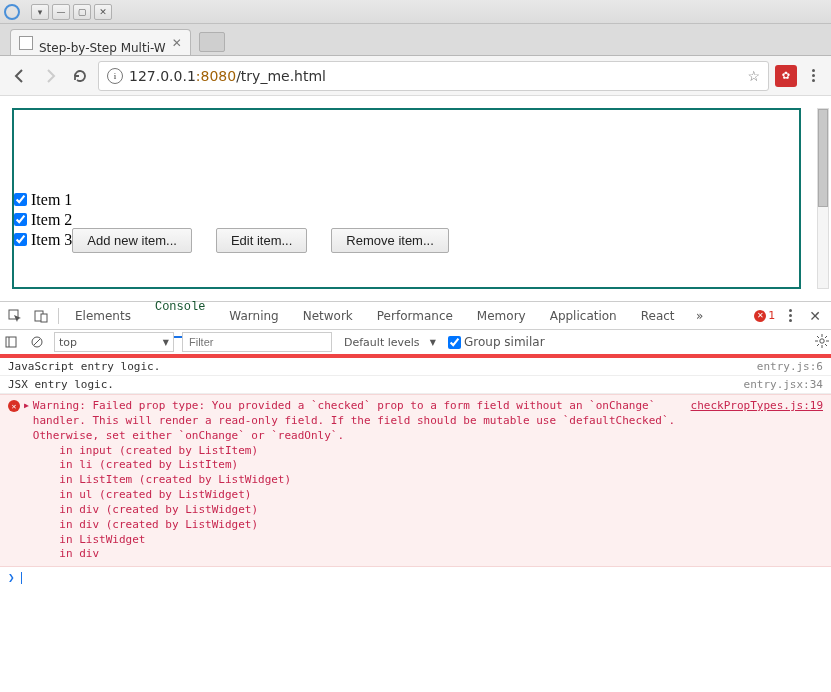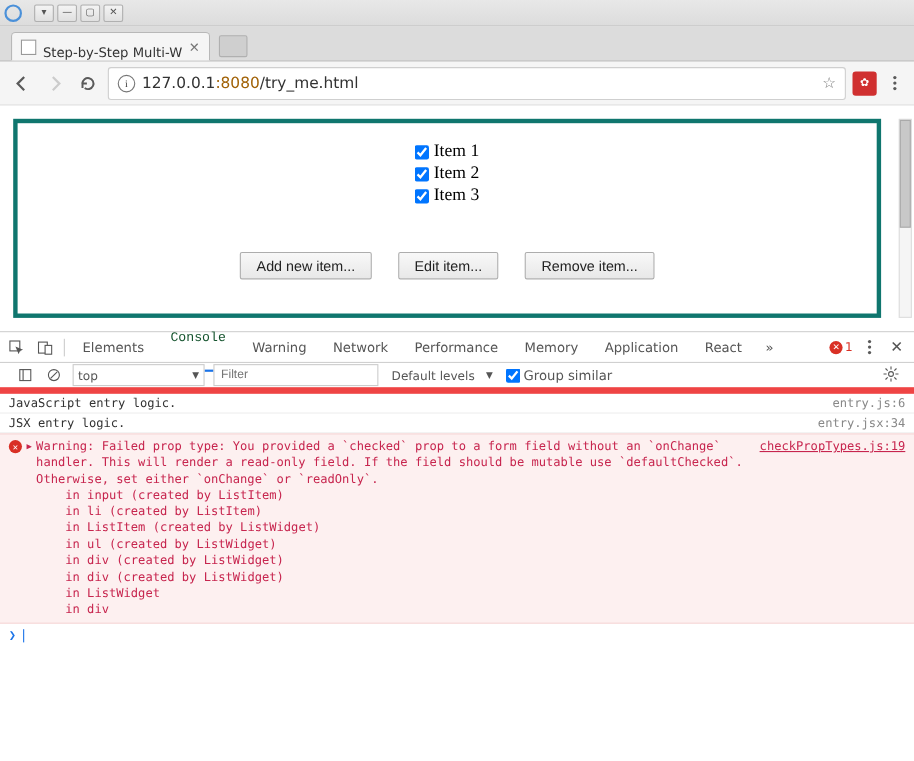--- a/index.html
+++ b/index.html
@@ -28,39 +28,39 @@
 .omnibox .host-dim { color: #a16207; }
 .omnibox .star { margin-left: auto; color: #777; cursor: pointer; }
 .ext-icon { width: 22px; height: 22px; background: #d03030; border-radius: 3px; display:flex; align-items:center; justify-content:center; color:#fff; font-size:10px; font-weight:bold; cursor:pointer; }
 .menu-dots { width: 20px; display: flex; flex-direction: column; align-items: center; gap: 2px; cursor: pointer; }
 .menu-dots span { width: 3px; height: 3px; background: #5a5a5a; border-radius: 50%; }
 
 
 .page { flex: 0 0 205px; background: #fff; position: relative; padding: 12px 30px 12px 12px; }
 .page-scroll { position: absolute; right: 2px; top: 12px; bottom: 12px; width: 12px; background: #f5f5f5; border: 1px solid #ddd; }
 .page-scroll .thumb { position:absolute; top:0; left:0; right:0; height:55%; background:#c8c8c8; border:1px solid #aaa; }
-.widget-box { border: 4px solid #0f766e; height: 100%; display: flex; flex-direction: column; align-items: center; justify-content: flex-start; padding-top: 17px; }
+.widget-box { border: 2px solid #0f766e; height: 100%; display: flex; align-items: center; justify-content: flex-start; padding-top: 44px; }
 .items { list-style: none; }
 .items li { display: flex; align-items: center; font-family: "Liberation Serif", serif; font-size: 16px; color: #000; margin-bottom: 2px; }
 .items input[type=checkbox] { margin-right: 4px; width: 13px; height: 13px; }
 .btn-row { display: flex; gap: 24px; margin-top: 40px; }
 .btn-row button { padding: 4px 14px; font-size: 13px; background: linear-gradient(#f8f8f8,#e8e8e8); border: 1px solid #adadad; border-radius: 2px; cursor: pointer; color: #222; }
 
 
 .devtools { flex: 1; background: #fff; border-top: 1px solid #ccc; display: flex; flex-direction: column; min-height: 0; }
 .dt-tabs { height: 28px; display: flex; align-items: center; border-bottom: 1px solid #d0d0d0; padding: 0 6px; gap: 8px; font-size: 12px; color: #555; }
 .dt-iconbtn { width: 18px; height: 18px; display: flex; align-items: center; justify-content: center; border: 1px solid transparent; cursor: pointer; }
 .dt-tab { padding: 6px 8px; cursor: pointer; }
 .dt-tab.active { color: #14532d; border-bottom: 2px solid #1a73e8; padding-bottom: 22px; font-family: Liberation Mono, monospace; }
 .dt-spacer { flex: 1; }
 .dt-err { display: flex; align-items: center; gap: 2px; color: #d93025; font-size: 11px; }
 .dt-err .dot { width: 12px; height: 12px; background: #d93025; border-radius: 50%; color:#fff; display:flex; align-items:center; justify-content:center; font-size:8px; }
 .dt-close { cursor: pointer; padding: 0 4px; color: #555; font-size: 14px; }
 
-.dt-filterbar { height: 28px; display: flex; align-items: center; border-bottom: 6px solid #ef4444; padding: 0 14px; gap: 8px; font-size: 12px; color: #555; }
+.dt-filterbar { height: 28px; display: flex; align-items: center; border-bottom: 4px solid #ef4444; padding: 0 2px; gap: 8px; font-size: 12px; color: #555; }
 .dt-filterbar select, .dt-filterbar .dropdown { height: 20px; border: 1px solid #ccc; background:#fff; font-size:11px; padding: 0 18px 0 4px; position:relative; display:inline-flex; align-items:center; }
 .dt-filterbar .dropdown .caret { position:absolute; right:4px; font-size:8px; color:#555; }
 .dt-filterbar input[type=text] { height: 20px; border: 1px solid #ccc; padding: 0 6px; font-size: 11px; width: 150px; color:#888; }
 .dt-filterbar .check { display:flex; align-items:center; gap:3px; }
 .dt-gear { margin-left:auto; cursor:pointer; color:#555; }
 
 .dt-console { flex: 1; font-family: "DejaVu Sans Mono", monospace; font-size: 11px; overflow-y: auto; }
 .log-row { display: flex; border-bottom: 1px solid #eee; padding: 2px 8px; }
 .log-row .msg { flex: 1; color: #333; }
 .log-row .src { color: #888; }

